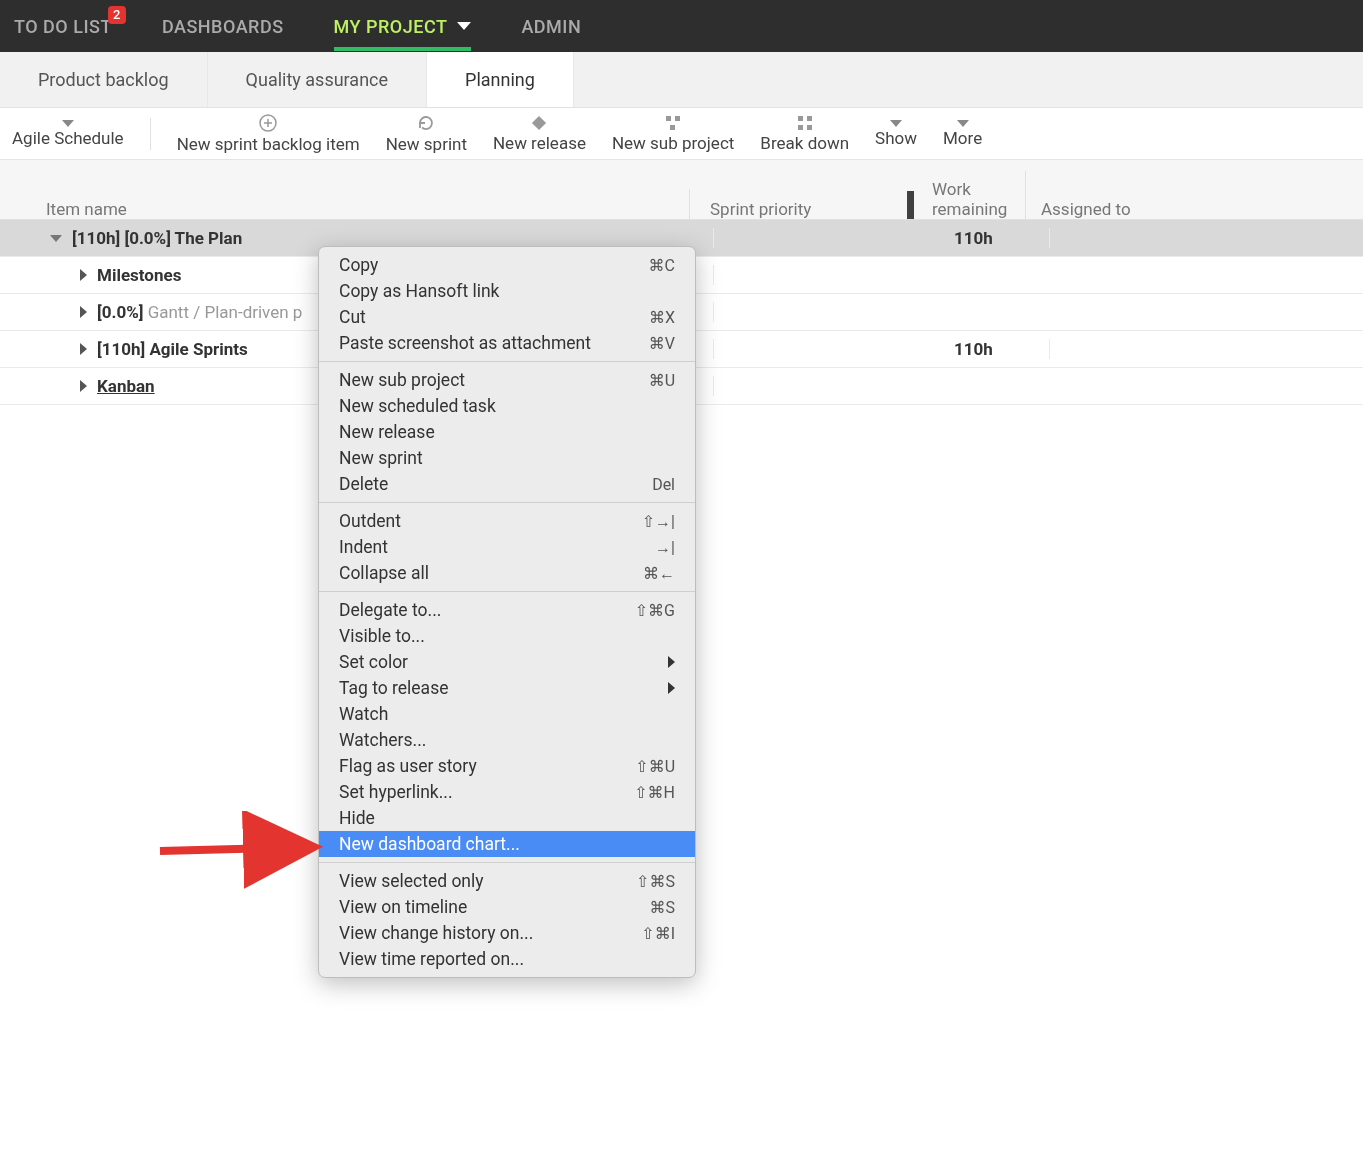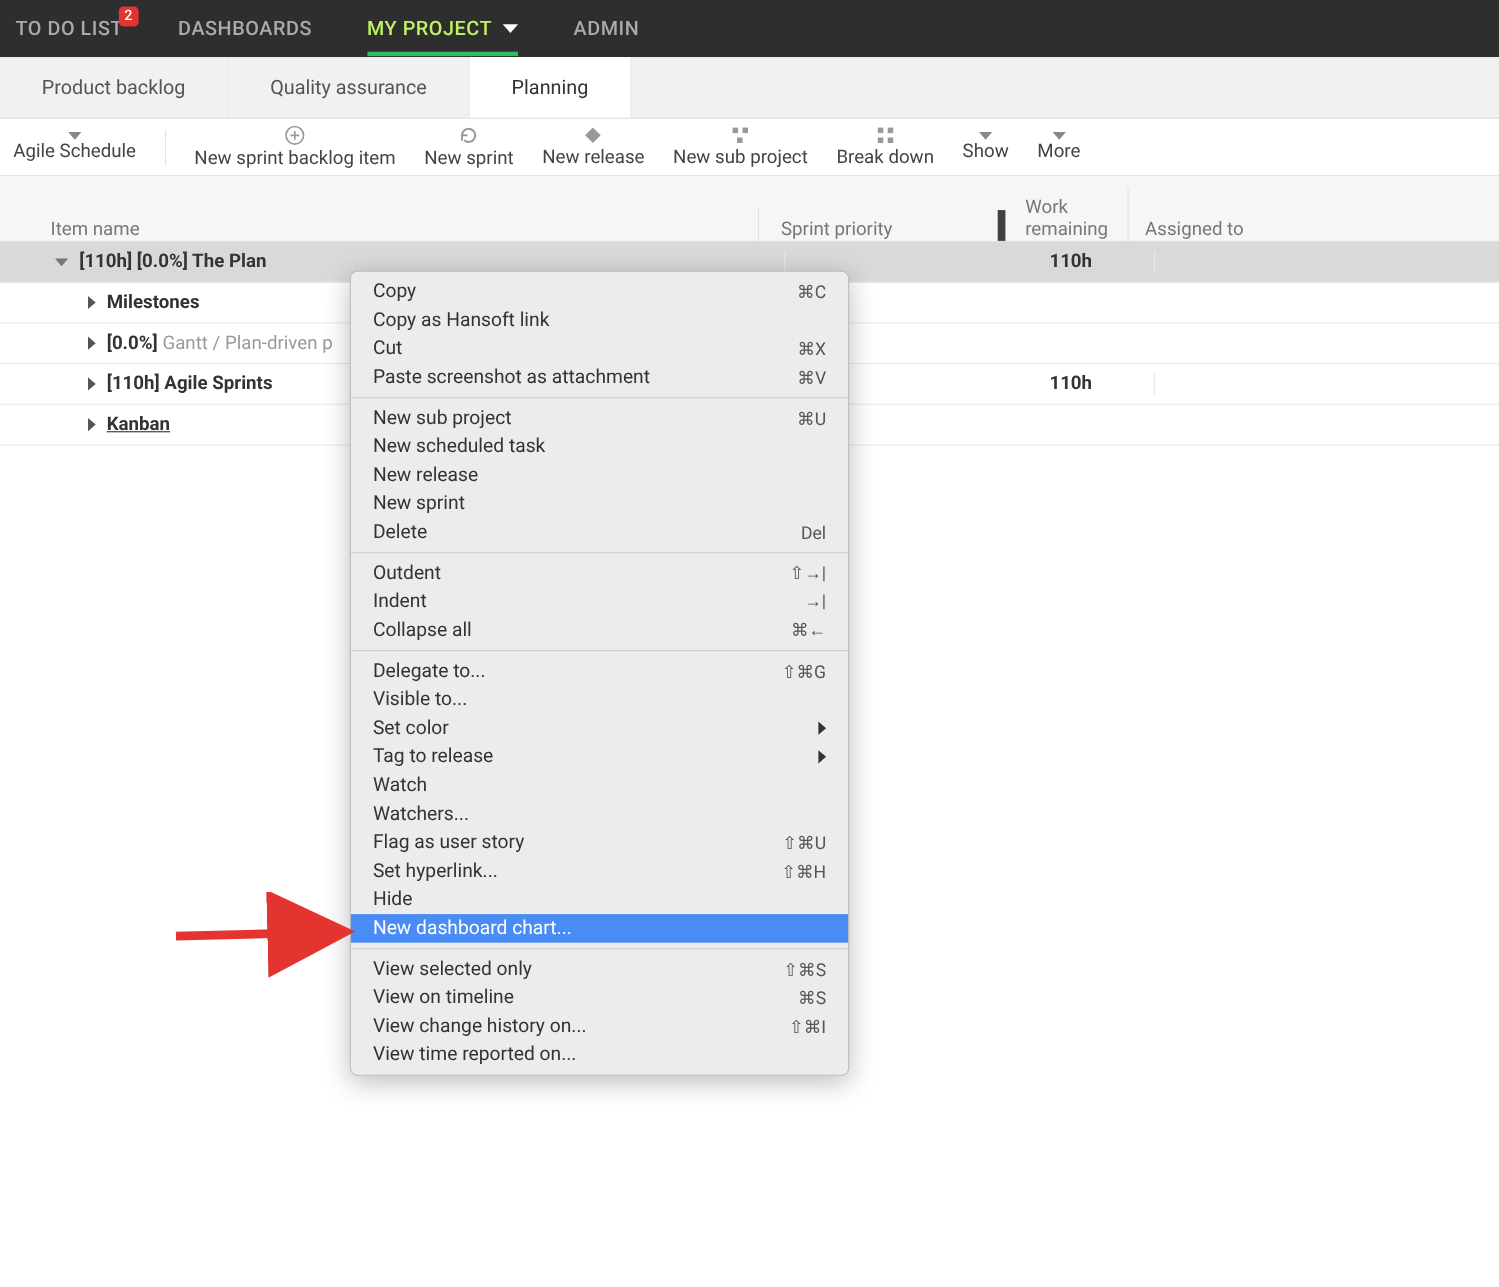--- a/index.html
+++ b/index.html
@@ -132,21 +132,21 @@
   .trow.root  .c-name { padding-left: 50px; }
   .tri-down { width:0;height:0;border-left:6px solid transparent;border-right:6px solid transparent;border-top:7px solid #777; margin-right:10px;}
   .tri-right { width:0;height:0;border-top:6px solid transparent;border-bottom:6px solid transparent;border-left:7px solid #555; margin-right:10px;}
   .muted { color:#999; font-weight: 400;}
 
   
   .context-menu {
     position: absolute;
     left: 318px;
     top: 246px;
-    width: 454px;
+    width: 378px;
     background: #ececec;
     border: 1px solid #bdbdbd;
     border-radius: 7px;
     box-shadow: 0 6px 24px rgba(0,0,0,0.25);
     padding: 5px 0;
     font-size: 17.5px;
     color: #333;
   }
   .menu-item {
     display: flex;

